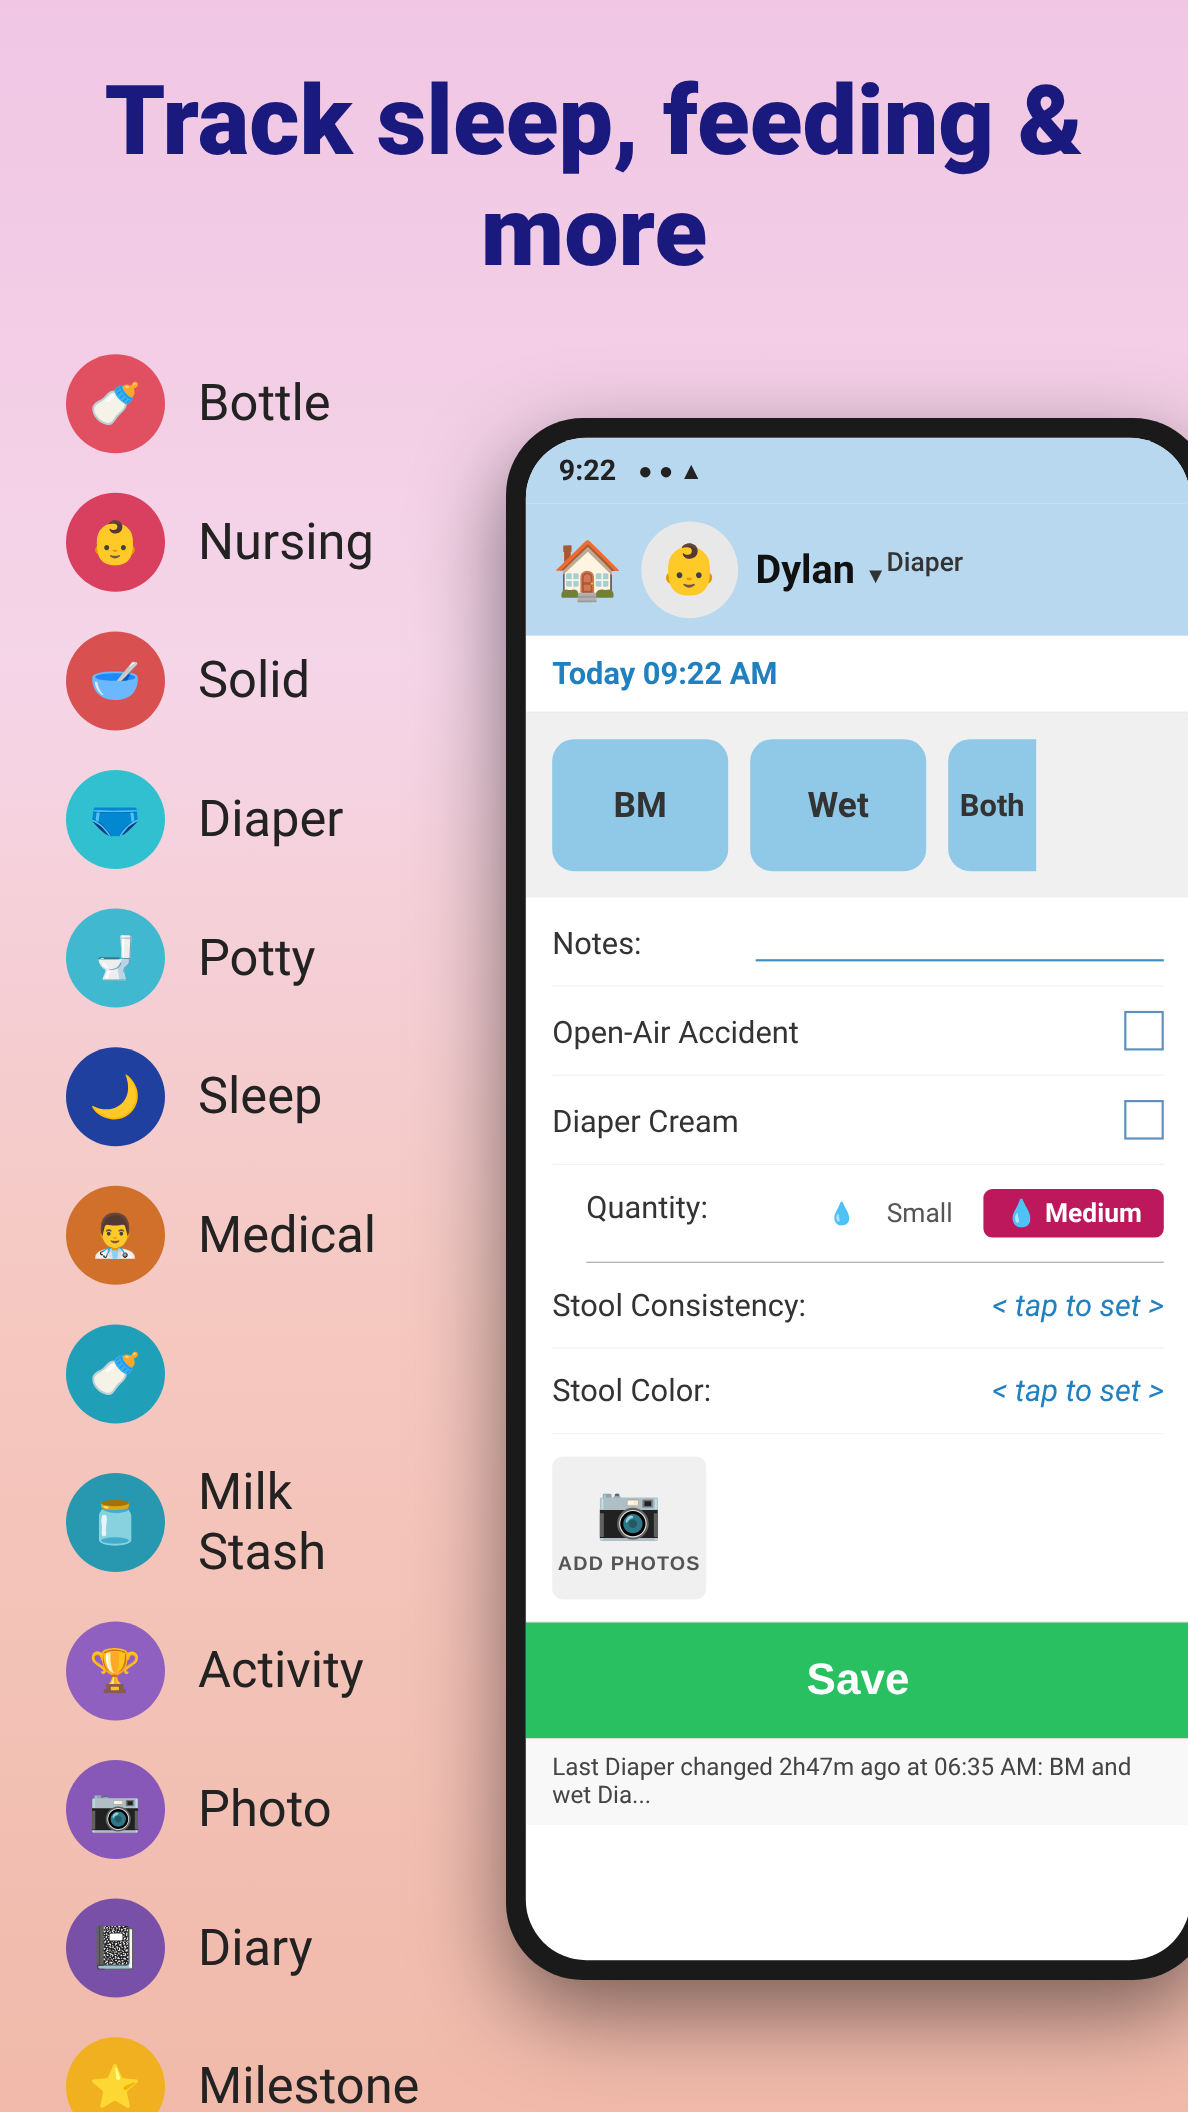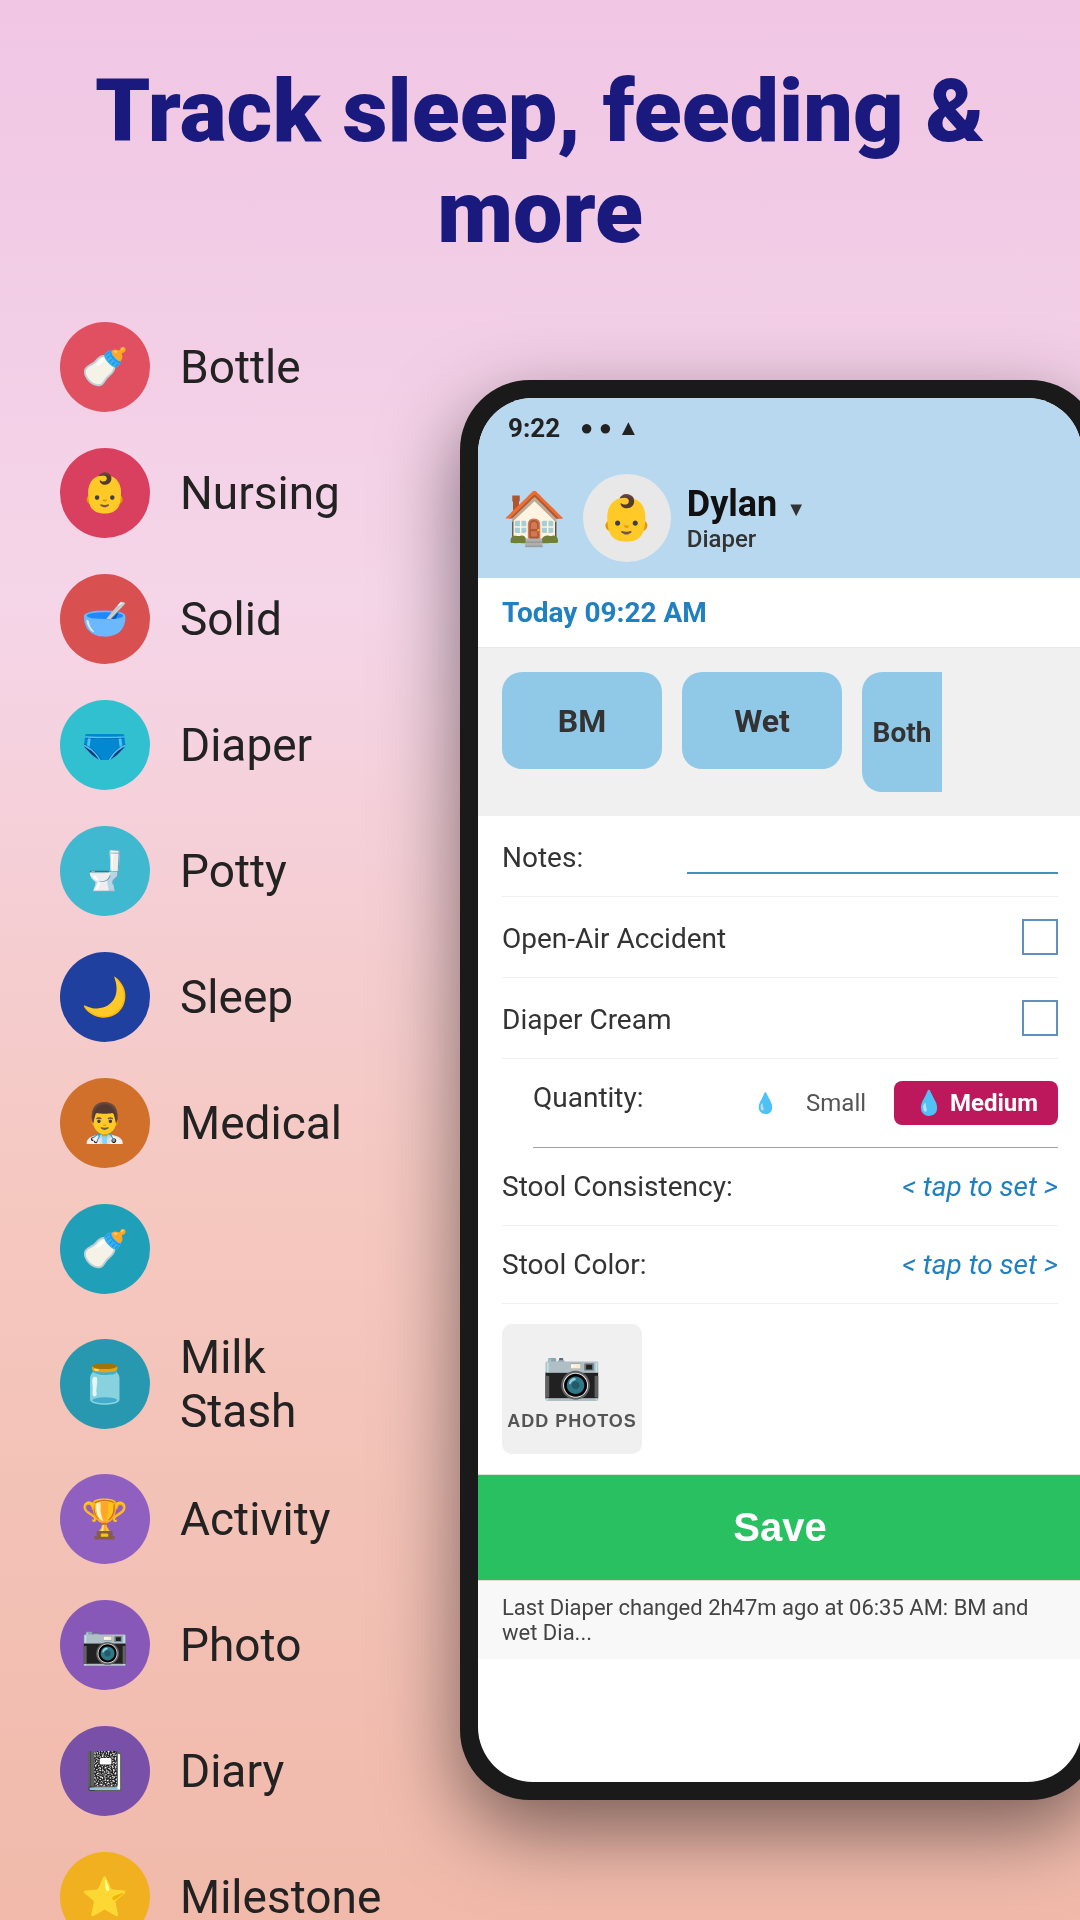--- a/index.html
+++ b/index.html
@@ -142,21 +142,20 @@
       background: #e8e8e8;
       overflow: hidden;
       display: flex;
       align-items: center;
       justify-content: center;
       font-size: 44px;
     }
 
     .user-info {
       display: flex;
-      flex-direction: column;
     }
 
     .user-name {
       font-size: 36px;
       font-weight: 700;
       color: #111;
     }
 
     .user-section {
       font-size: 24px;
@@ -181,21 +180,21 @@
     
     .diaper-options {
       background: #f0f0f0;
       padding: 24px;
       display: flex;
       gap: 20px;
     }
 
     .diaper-btn {
       width: 160px;
-      height: 97px;
+      height: 120px;
       border-radius: 20px;
       background: #90c8e8;
       display: flex;
       align-items: center;
       justify-content: center;
       font-size: 32px;
       font-weight: 700;
       color: #333;
       cursor: pointer;
     }

